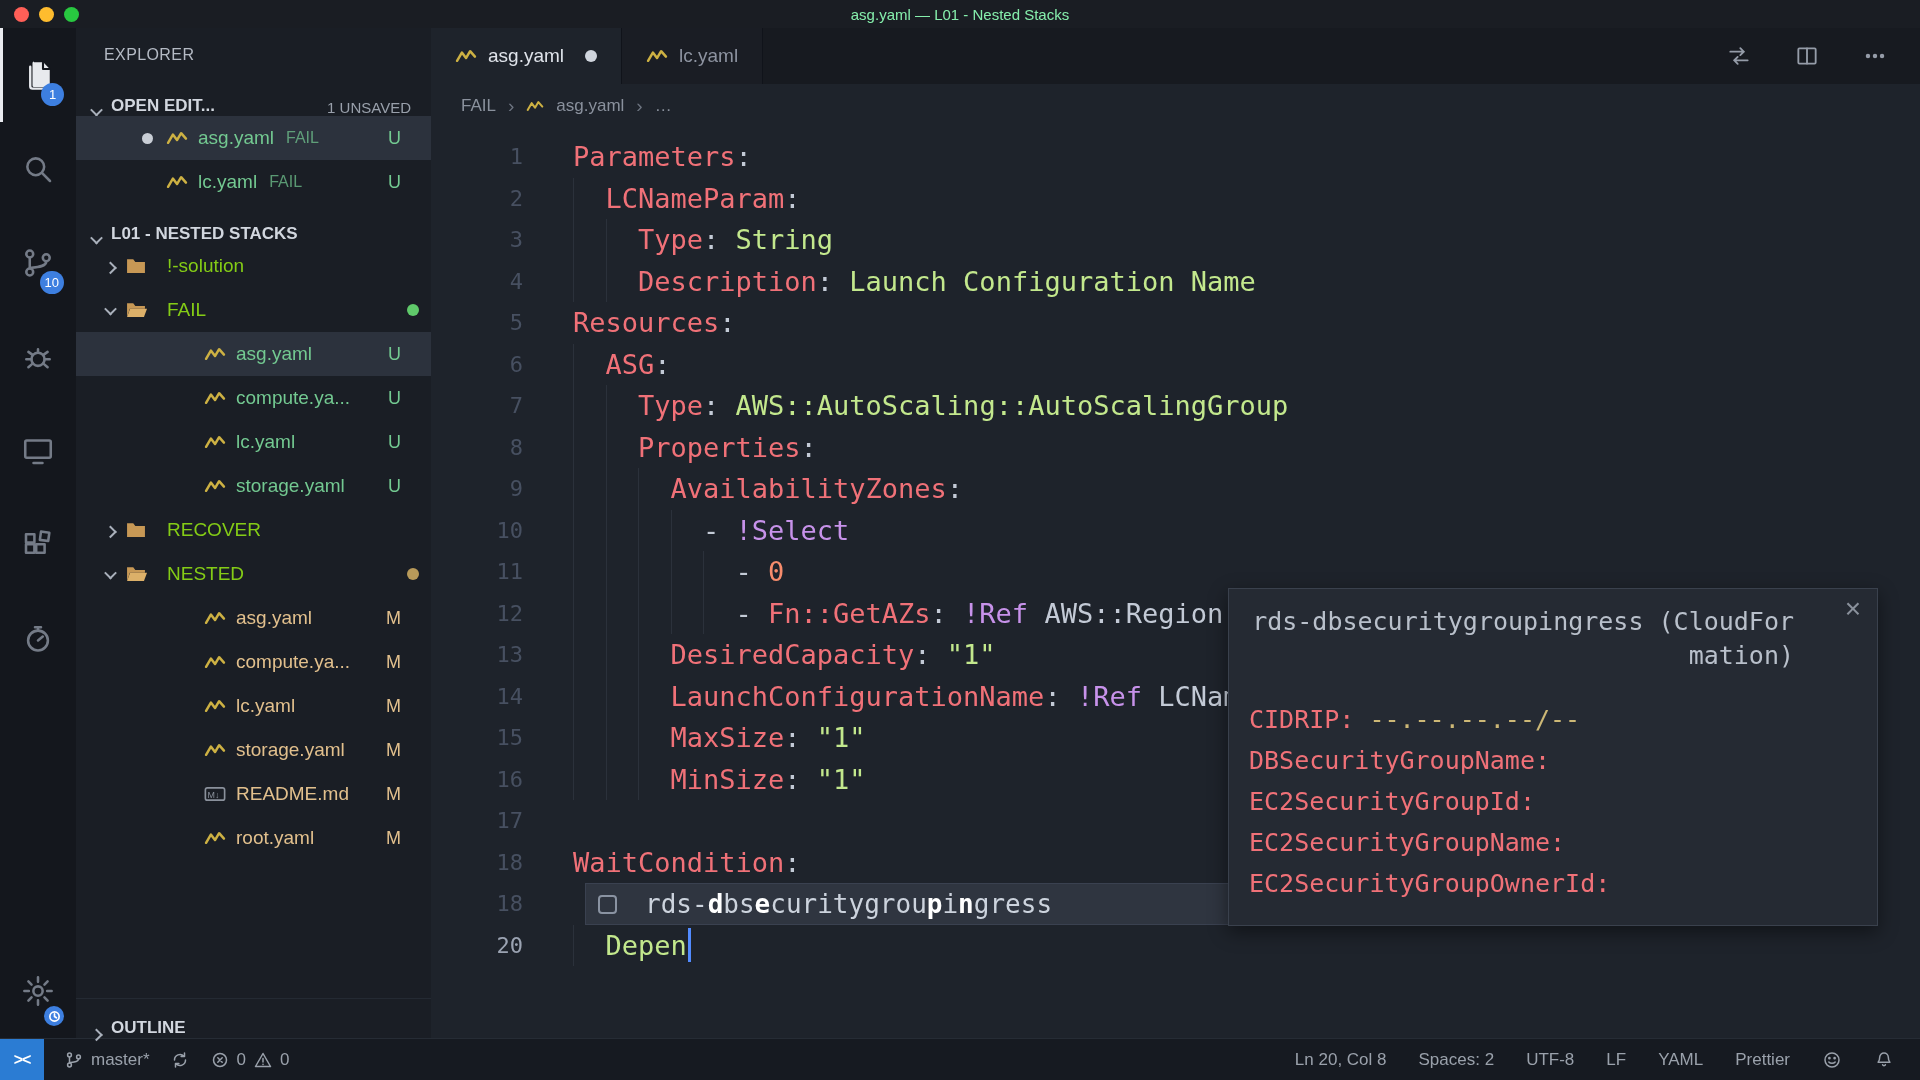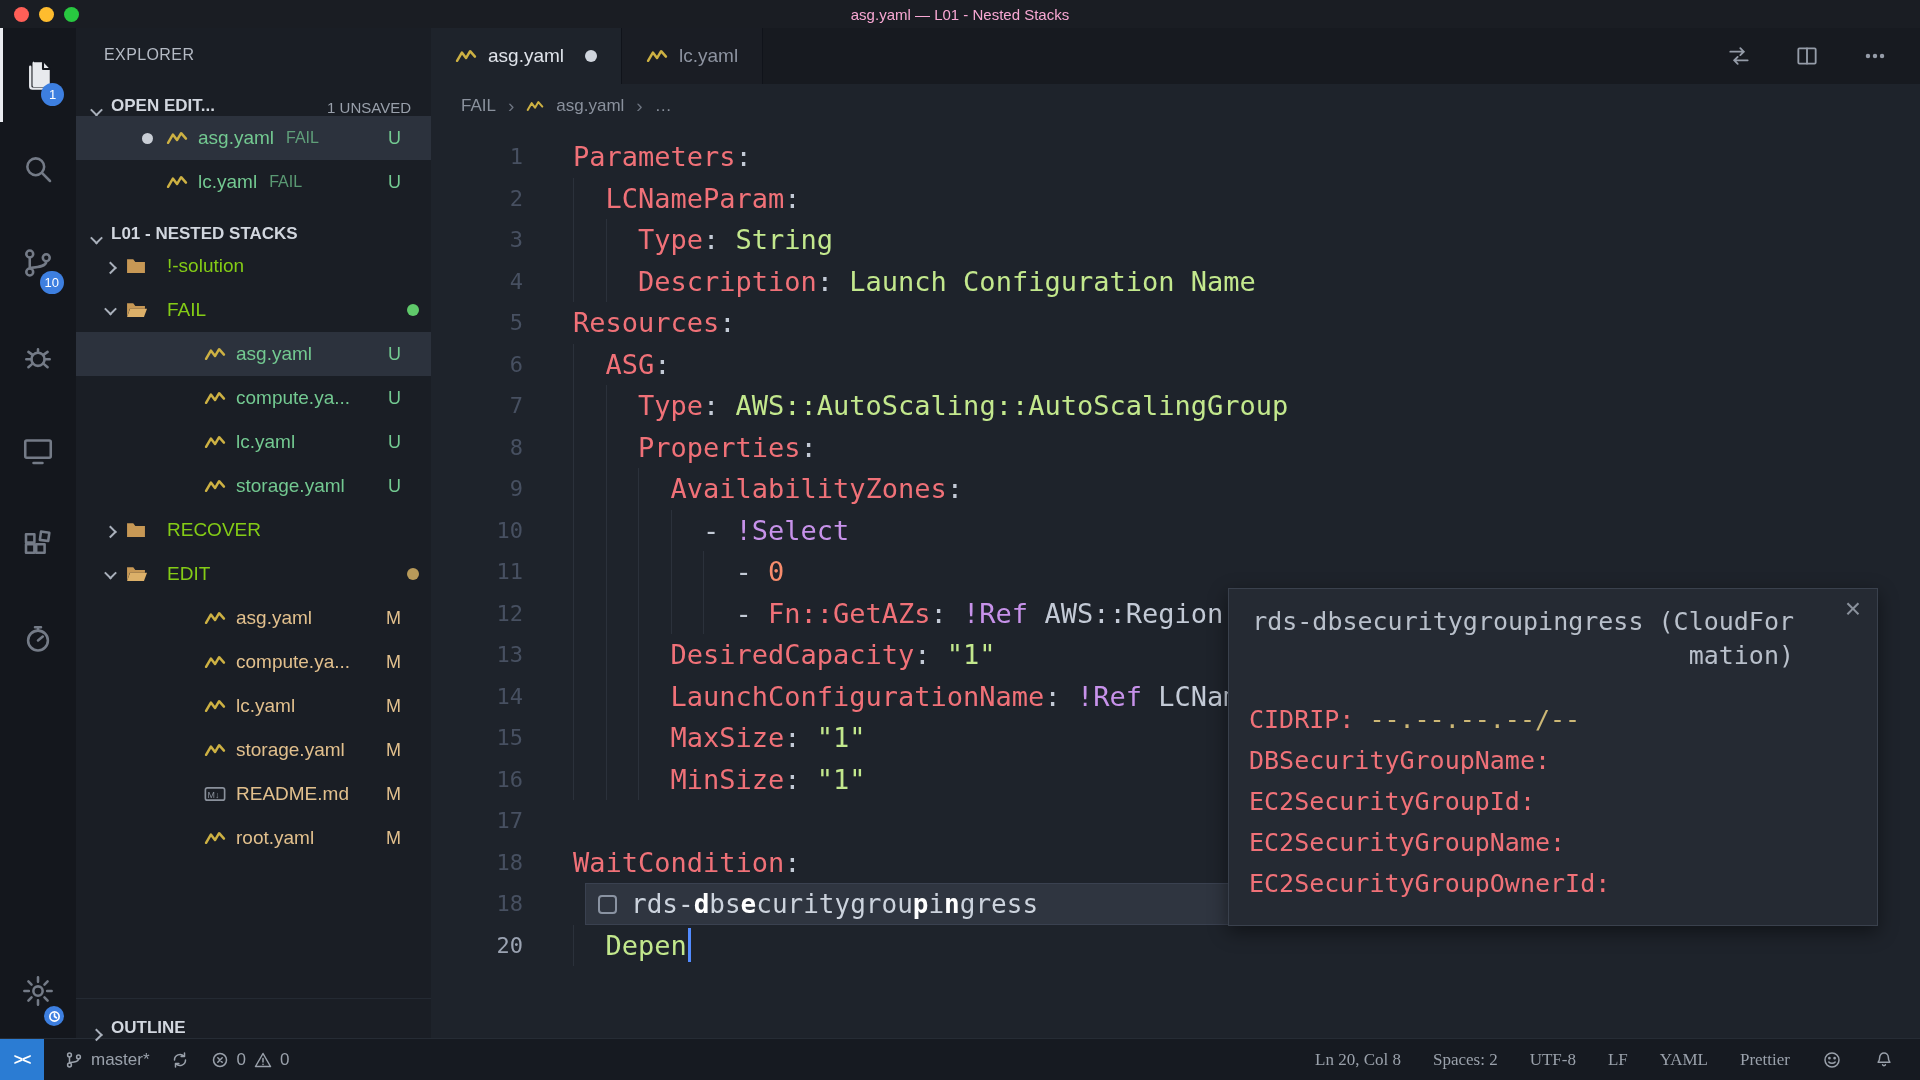--- a/index.html
+++ b/index.html
@@ -5,21 +5,21 @@
   * { margin:0; padding:0; box-sizing:border-box; }
   html,body { width:1920px; height:1080px; overflow:hidden; background:#1e232b;
     font-family:"Liberation Sans", sans-serif; -webkit-font-smoothing:antialiased; }
   .window { position:relative; width:1920px; height:1080px; display:flex; flex-direction:column; }
 
   
   .titlebar { height:28px; background:#1a1d23; position:relative; display:flex; align-items:center; justify-content:center; flex:none; }
   .lights { position:absolute; left:14px; top:0; height:100%; display:flex; align-items:center; gap:10px; }
   .light { width:15px; height:15px; border-radius:50%; }
   .light.red{background:#ff5f57}.light.yellow{background:#febc2e}.light.green{background:#28c840}
-  .title-text { font-size:15px; color:#f9a8d4; }
+  .title-text { font-size:15px; color:#86efac; }
 
   
   .main { display:flex; flex:1; min-height:0; }
 
   
   .activitybar { width:76px; background:#14171d; display:flex; flex-direction:column; align-items:stretch; flex:none; }
   .ab-item { position:relative; height:94px; display:flex; align-items:center; justify-content:center; color:#747b87; cursor:pointer; }
   .ab-item.active { color:#e9ebf0; border-left:3px solid #e9ebf0; }
   .ab-item svg { width:36px; height:36px; stroke:currentColor; fill:none; stroke-width:1.7; stroke-linecap:round; stroke-linejoin:round; }
   .ab-item.active svg.filled path.page { fill:#e8eaee; stroke:none; }
@@ -77,40 +77,40 @@
   .ln { width:92px; flex:none; text-align:right; color:#475061; font-size:22px; }
   .ln.active { color:#9ba3b2; }
   .lc { padding-left:50px; display:flex; align-items:center; height:100%; }
   .ind { width:32.5px; height:100%; border-left:1px solid #2b313b; flex:none; }
   .tok { white-space:pre; }
   .tok.k{color:#f07178}.tok.s{color:#c3e88d}.tok.n{color:#f78c6c}.tok.t{color:#c792ea}.tok.d{color:#c3cad6}
   .caret { width:3px; height:34px; background:#528bff; flex:none; margin-left:1px; }
 
   
   .suggest-row { position:absolute; left:154px; top:755px; width:644px; height:42px; background:#2f3540;
-    border:1px solid #3a4150; display:flex; align-items:center; padding-left:12px; gap:14px; z-index:5; cursor:pointer; }
+    border:1px solid #3a4150; display:flex; align-items:center; padding-left:12px; gap:28px; z-index:5; cursor:pointer; }
   .snippet-icon { width:19px; height:19px; border:2px solid #8a93a2; border-radius:4px; flex:none; }
   .suggest-label { font-size:26px; color:#ccd3dd; }
   .suggest-label b { color:#ffffff; }
 
   .doc-panel { position:absolute; left:797px; top:460px; width:650px; height:338px; background:#252a33;
     border:1px solid #3a414d; z-index:6; padding:16px 20px 0 20px; font-size:25px; box-shadow:0 6px 18px rgba(0,0,0,0.45); }
   .doc-title { color:#b9c0cb; width:545px; word-break:break-all; line-height:34px;text-align:right; }
   .doc-close { position:absolute; top:4px; right:16px; color:#8a919c; font-size:28px; font-family:"Liberation Sans",sans-serif; cursor:pointer; }
   .doc-fields { margin-top:26px; line-height:41px; }
   .doc-key { color:#f07178;text-align:center; } .doc-val { color:#cdb876; }
 
   
   .statusbar { height:42px; flex:none; background:#161a21; border-top:1px solid #262c35; display:flex; align-items:center;
     color:#9aa1ab; font-size:17px; }
   .remote { width:44px; height:100%; background:#2b7cd3; color:#fff; display:flex; align-items:center; justify-content:center;
     font-size:16px; font-weight:bold; letter-spacing:-1px; cursor:pointer; }
   .sb-item { display:flex; align-items:center; gap:7px; margin-left:20px; cursor:pointer; }
   .sb-item svg { width:20px; height:20px; stroke:currentColor; fill:none; stroke-width:1.5; stroke-linecap:round; stroke-linejoin:round; }
-  .sb-right { margin-left:auto; display:flex; align-items:flex-end; gap:32px; margin-right:26px;font-family:Liberation Serif, serif; }
+  .sb-right { margin-left:auto; display:flex; align-items:flex-end; gap:32px; margin-right:26px; }
   .sb-right .sb-item { margin-left:0; }
 </style>
 </head>
 <body>
 
 <div class="window">
 
   <div class="titlebar">
     <div class="lights">
       <span class="light red"></span>
@@ -292,21 +292,21 @@
             <span class="lbl fname">RECOVER</span>
           </div>
           <div class="row lvl0">
             <span class="chev"></span>
             <span class="file-icon">
               <svg viewBox="0 0 16 16">
                 <path d="M1.5 3h4.5l1.5 2h7v2h-11l-2 6z" fill="#c79855"></path>
                 <path d="M1.5 13l2.2-6h12.3l-2.2 6z" fill="#dcb069"></path>
               </svg>
             </span>
-            <span class="lbl fname">EDIT</span>
+            <span class="lbl fname">NESTED</span>
             <span class="tdot" style="background: rgb(184, 154, 90);"></span>
           </div>
           <div class="row lvl1">
             <span class="file-icon">
               <svg viewBox="0 0 16 16">
                 <path d="M1.5 11.5 5 5.5 8 9.5 11 4.5 14.5 8.5" fill="none" stroke="#cdb143" stroke-width="1.8" stroke-linejoin="round" stroke-linecap="round"></path>
               </svg>
             </span>
             <span class="lbl yellow">asg.yaml</span>
             <span class="badge yellow">M</span>

